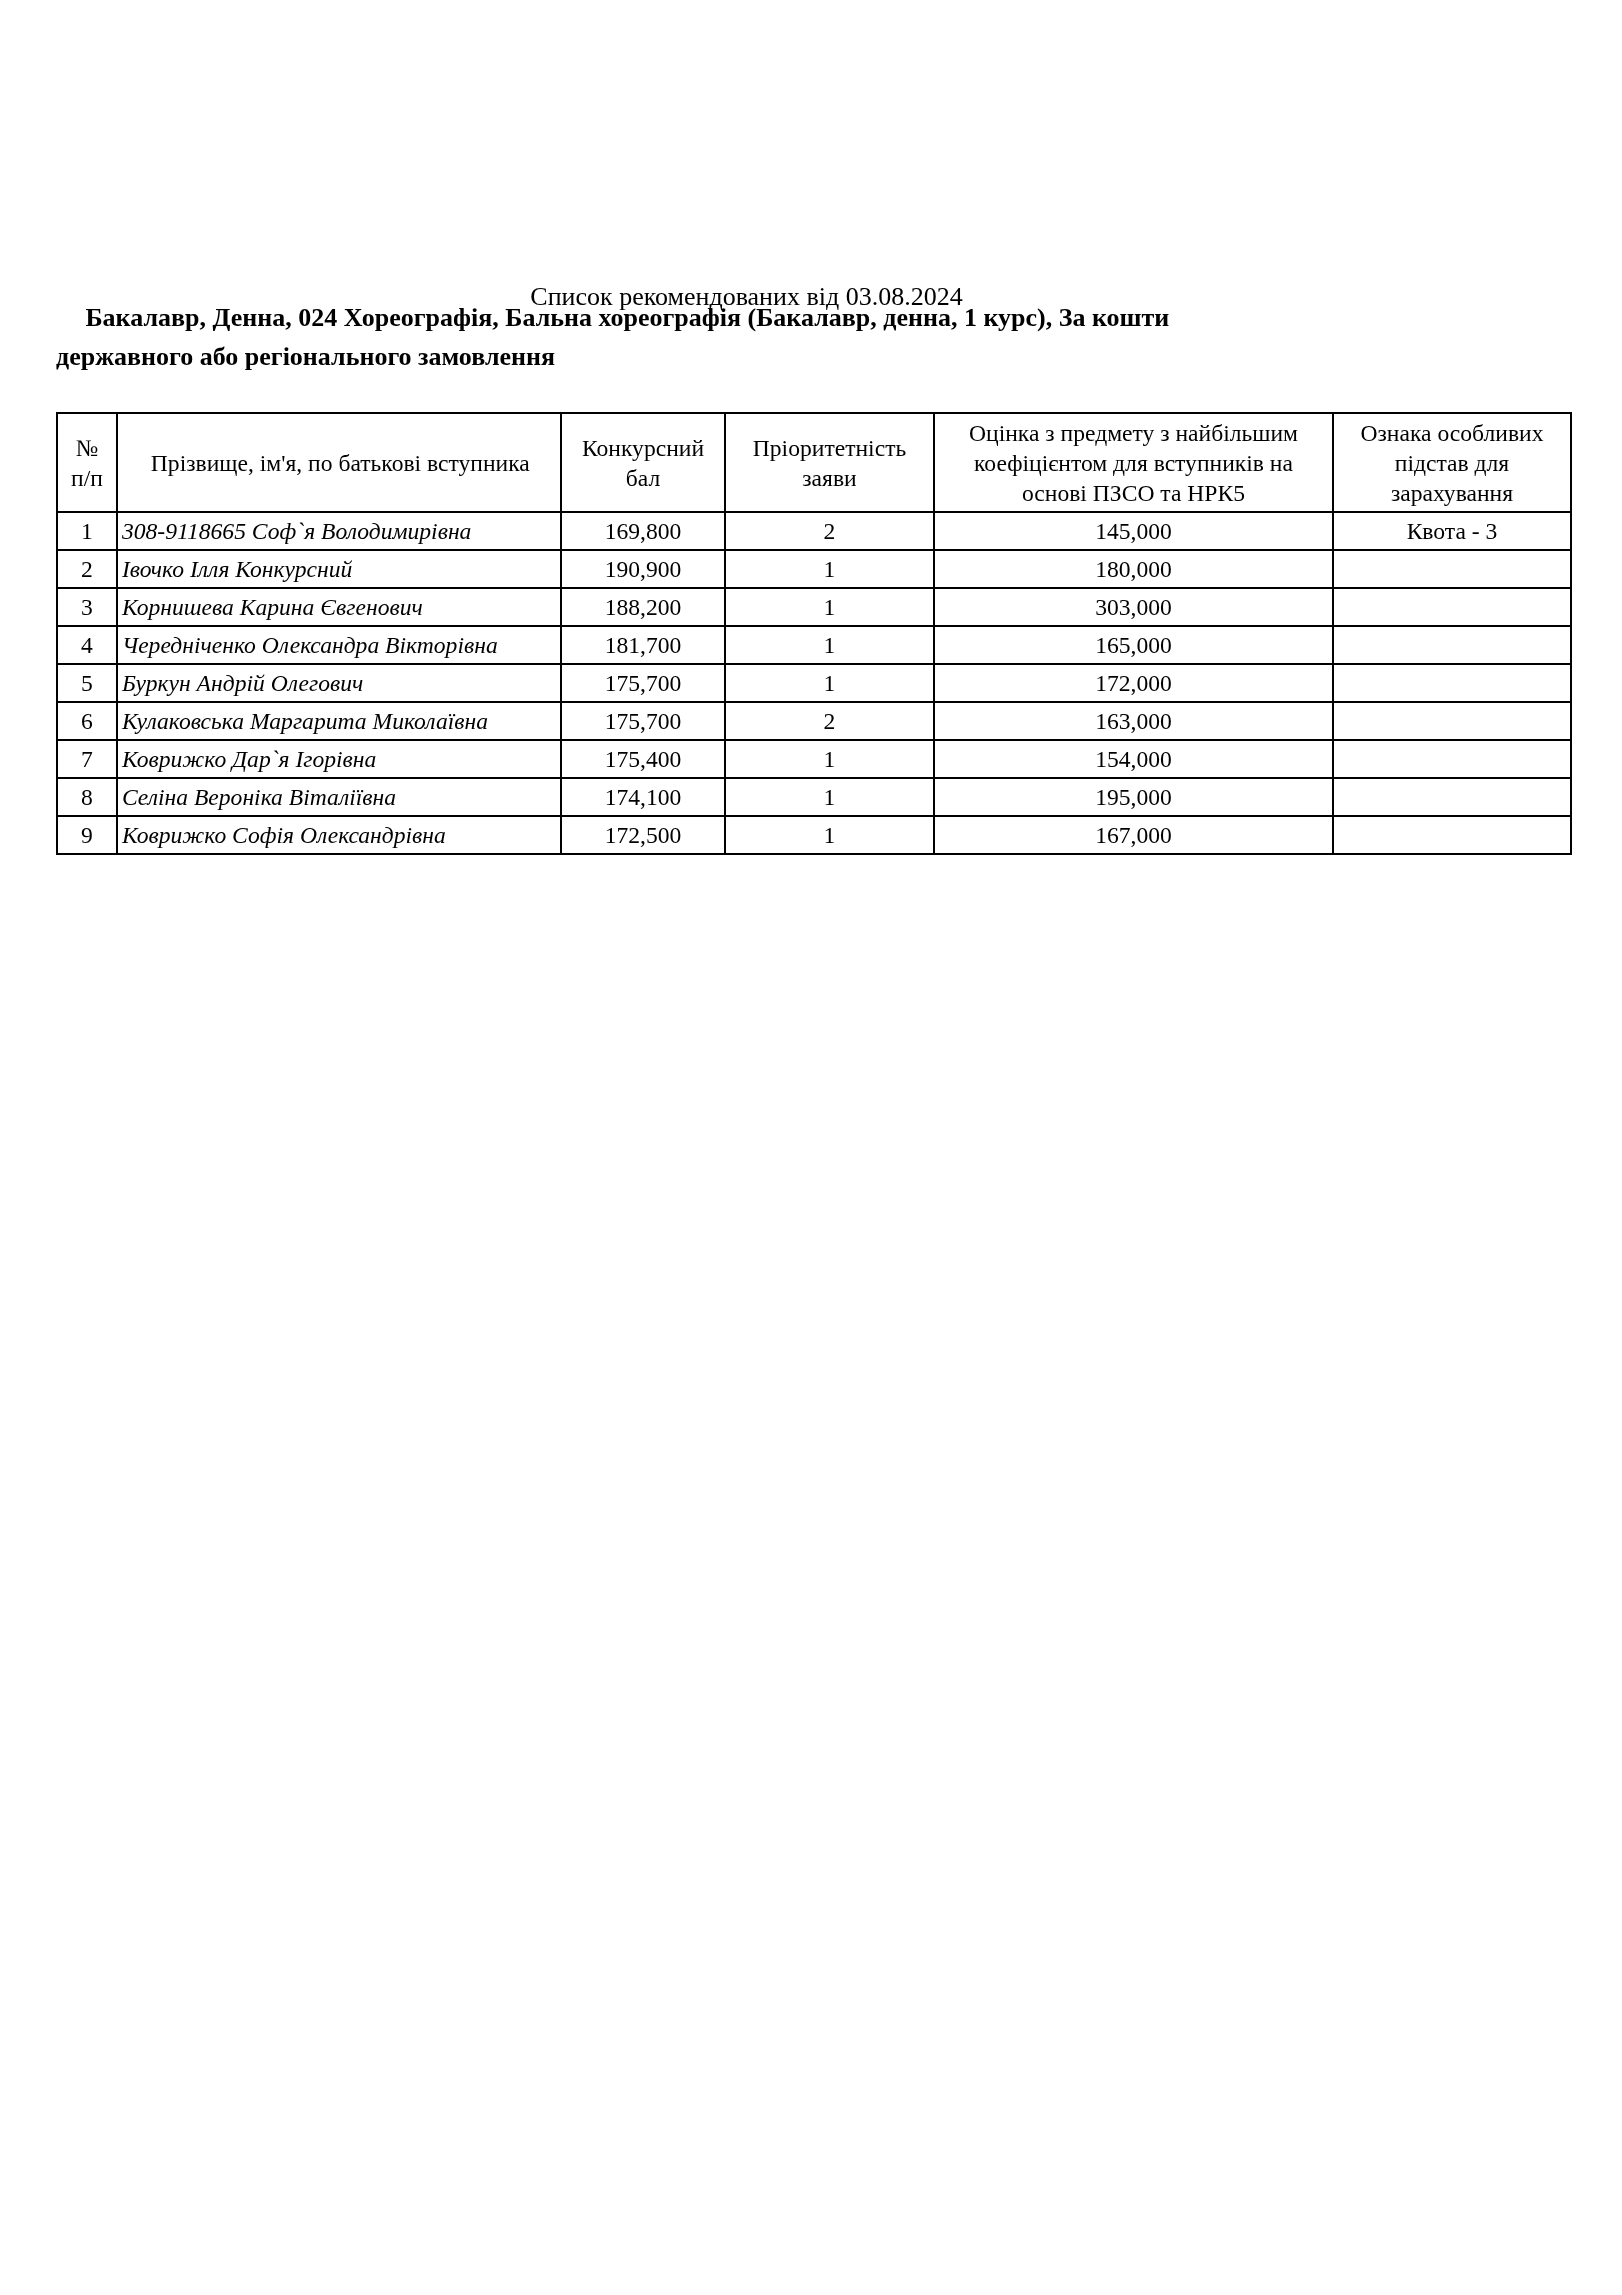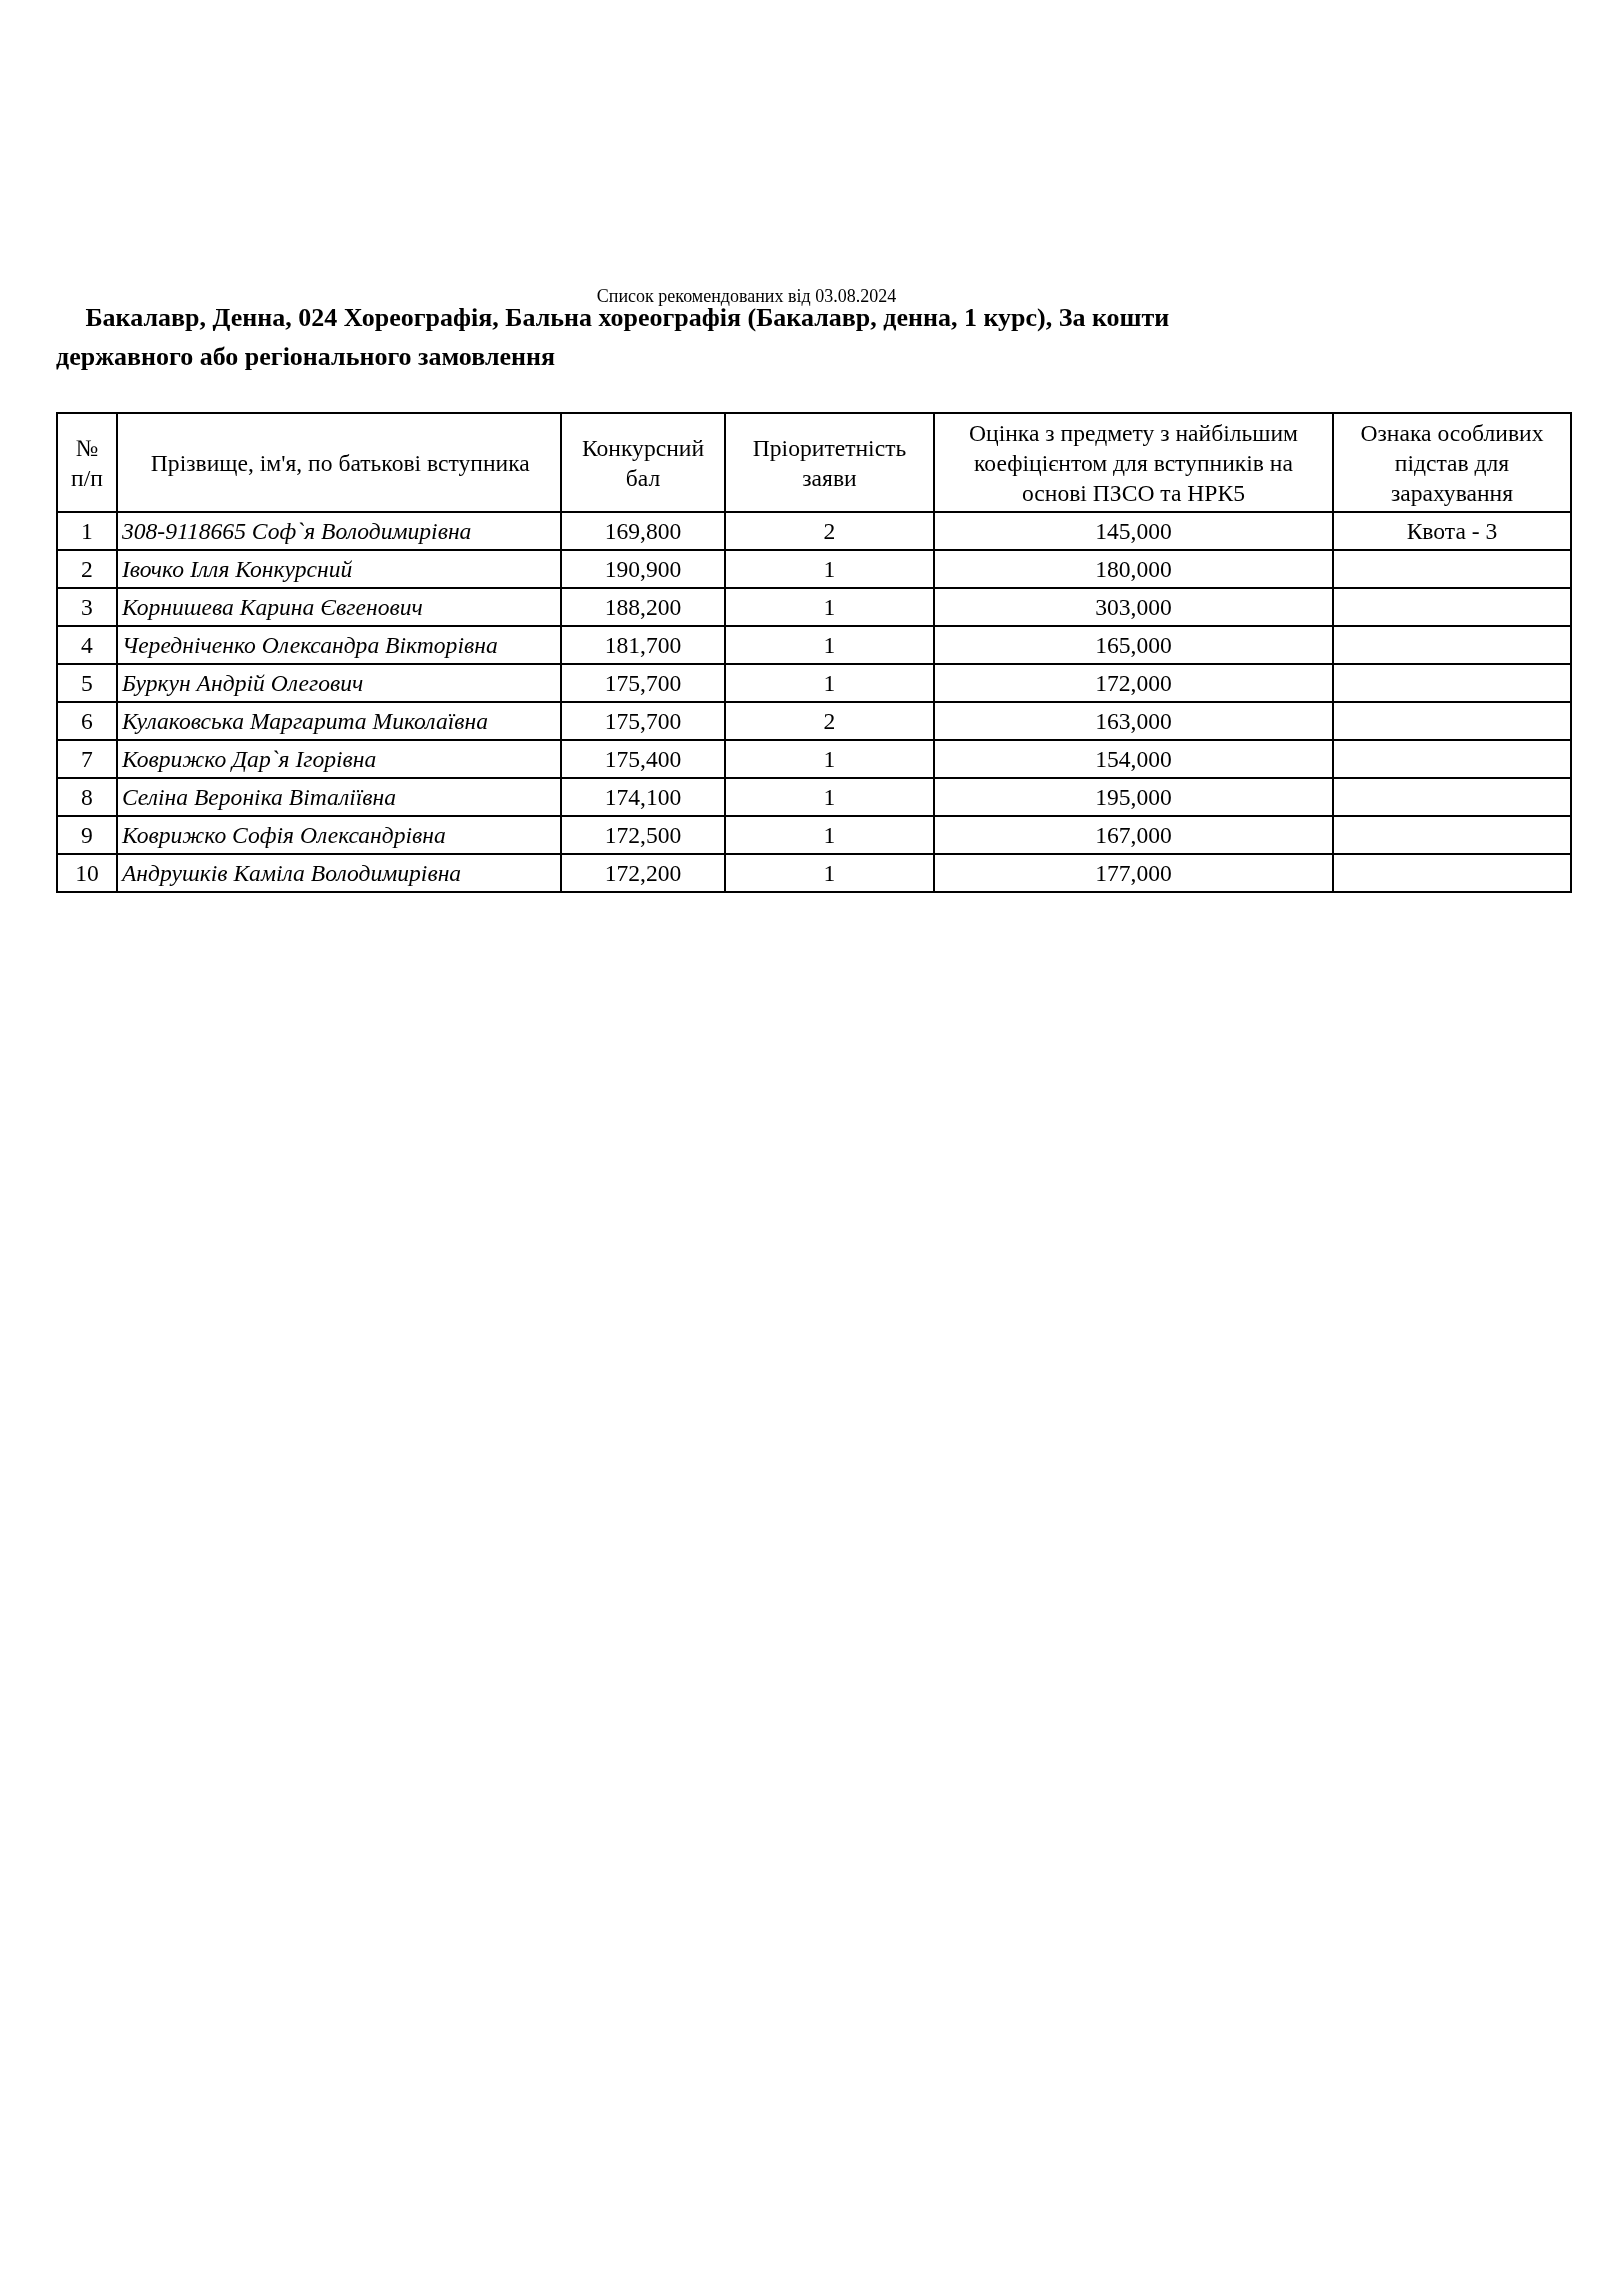--- a/index.html
+++ b/index.html
@@ -8,21 +8,21 @@
     background: #ffffff;
     color: #000000;
     font-family: "Liberation Serif", serif;
     position: relative;
   }
   .page { position: absolute; inset: 0; background: #ffffff; }
 
   .doc-title {
     position: absolute;
     left: 56px; top: 277px; width: 1381px;
-    font-size: 18px; line-height: 39px;
+    font-size: 26px; line-height: 39px;
     text-align: center;
     white-space: pre-line;
   }
   .doc-subtitle {
     position: absolute;
     left: 56px; top: 298px; width: 1407px;
     font-size: 26px; line-height: 39px;
     font-weight: bold;
     text-indent: 29.4px;
     white-space: pre-line;
@@ -170,25 +170,17 @@
         <td></td>
       </tr>
       <tr>
         <td>9</td>
         <td class="c-name">Коврижко Софія Олександрівна</td>
         <td>172,500</td>
         <td>1</td>
         <td>167,000</td>
         <td></td>
       </tr>
-      <tr>
-        <td>10</td>
-        <td class="c-name">Андрушків Каміла Володимирівна</td>
-        <td>172,200</td>
-        <td>1</td>
-        <td>177,000</td>
-        <td></td>
-      </tr>
     </tbody>
   </table>
 
 </div>
 
 
 </body></html>

